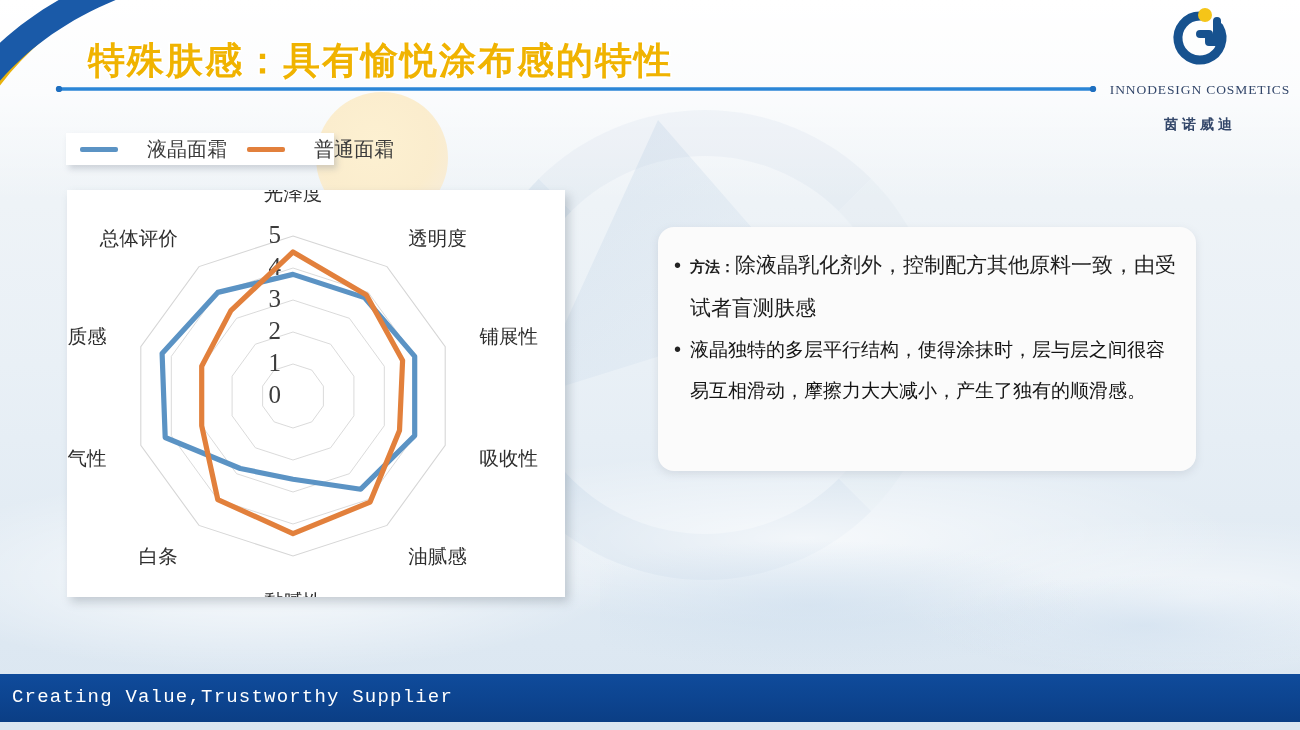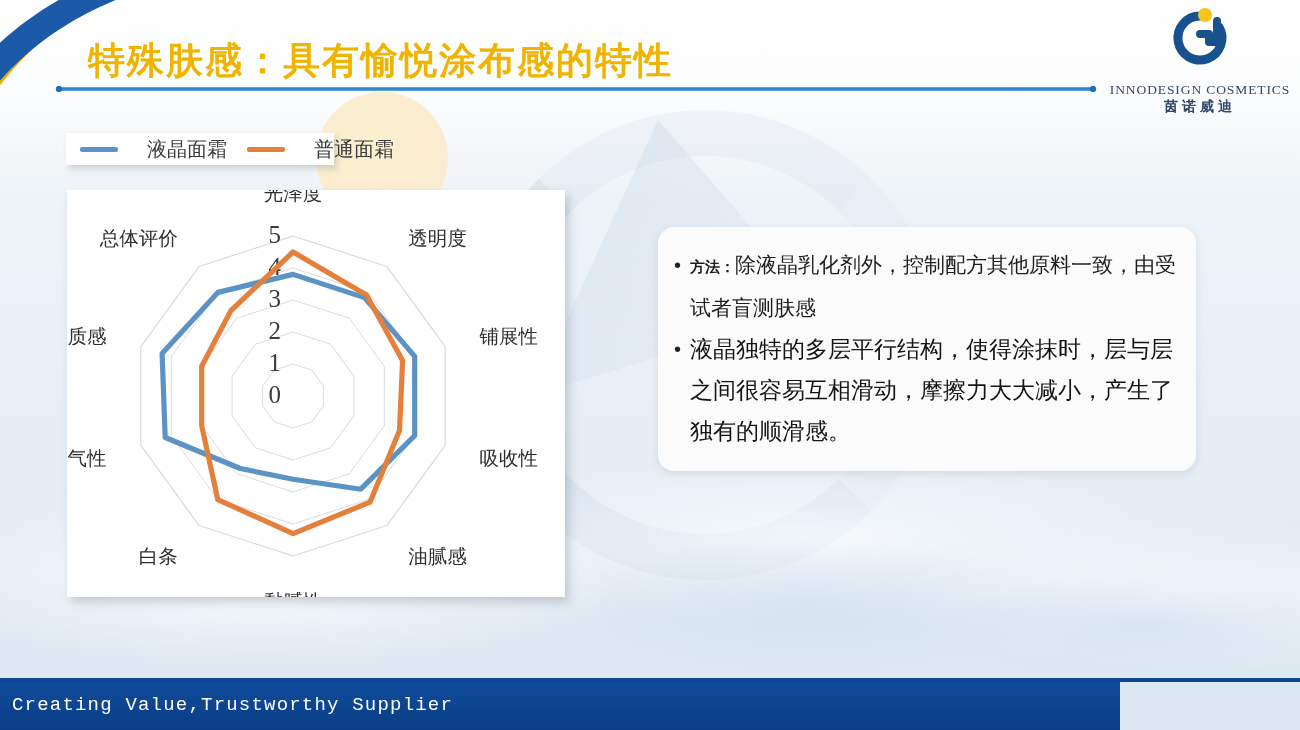--- a/index.html
+++ b/index.html
@@ -65,21 +65,21 @@
     white-space: nowrap;
   }
   .title-line { position: absolute; left: 55px; top: 86px; width: 1042px; height: 6px; }
 
   .logo-wrap { position: absolute; left: 1108px; top: 8px; width: 184px; text-align: center; }
   .logo-mark { width: 72px; height: 62px; margin: 0 auto; display:block; }
   .logo-en {
     font-family: "Liberation Serif", "DejaVu Serif", serif;
     font-size: 13.5px; letter-spacing: 0.9px; color: #33476a; white-space: nowrap; margin-top: 12px;
   }
-  .logo-cn { font-size: 14px; letter-spacing: 4px; color: #33476a; font-weight: bold; margin-top: 0; }
+  .logo-cn { font-size: 14px; letter-spacing: 4px; color: #33476a; font-weight: bold; margin-top: 18px; }
 
   
   .legend {
     position: absolute; left: 66px; top: 133px;
     width: 268px; height: 32px;
     background: #ffffff;
     box-shadow: 3px 4px 6px rgba(120,130,145,.30);
     display: flex; align-items: center; padding-left: 14px; gap: 10px;
   }
   .legend-item { display: flex; align-items: center; gap: 9px; }
@@ -117,26 +117,26 @@
   .bullet-dot {
     font-size: 20px; line-height: 40px; color: #222; width: 16px; flex: 0 0 16px; text-align: left;
   }
   .bullet-text { flex: 1; }
   .b1 {
     font-family: "Liberation Serif", "DejaVu Serif", serif;
     font-size: 21px; line-height: 41px; color: #1d1d1d; text-indent: 0;
   }
   .b1 .lead { font-weight: bold; font-size: 15px; }
   .b2 {
-    font-size: 23px; line-height: 41px; color: #141414; font-weight: 500;
+    font-size: 19px; line-height: 41px; color: #141414; font-weight: 500;
   }
 
   
   .footer {
-    position: absolute; left: 0; bottom: 0; width: 1120px; height: 48px;
+    position: absolute; left: 0; bottom: 8px; width: 1300px; height: 48px;
     background: linear-gradient(180deg,#0f4b9b 0%, #0d4591 48%, #0b3e85 100%);
   }
   .footer-text {
     position: absolute; left: 12px; top: 12px;
     font-family: "Liberation Mono", "DejaVu Sans Mono", monospace;
     font-size: 19px; color: #ffffff; letter-spacing: 1.2px; white-space: nowrap;
   }
   .footer-rule { position: absolute; left:0; bottom:48px; width:1300px; height:4px; background:#0e4694; }
 </style>
 </head>

